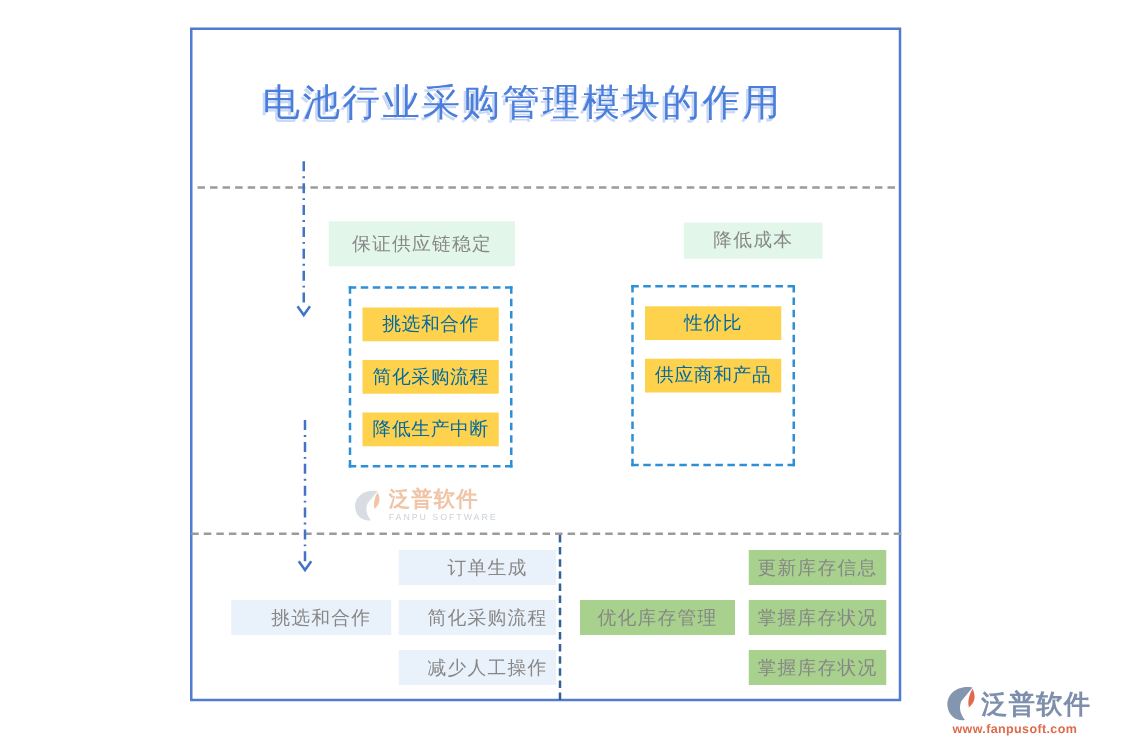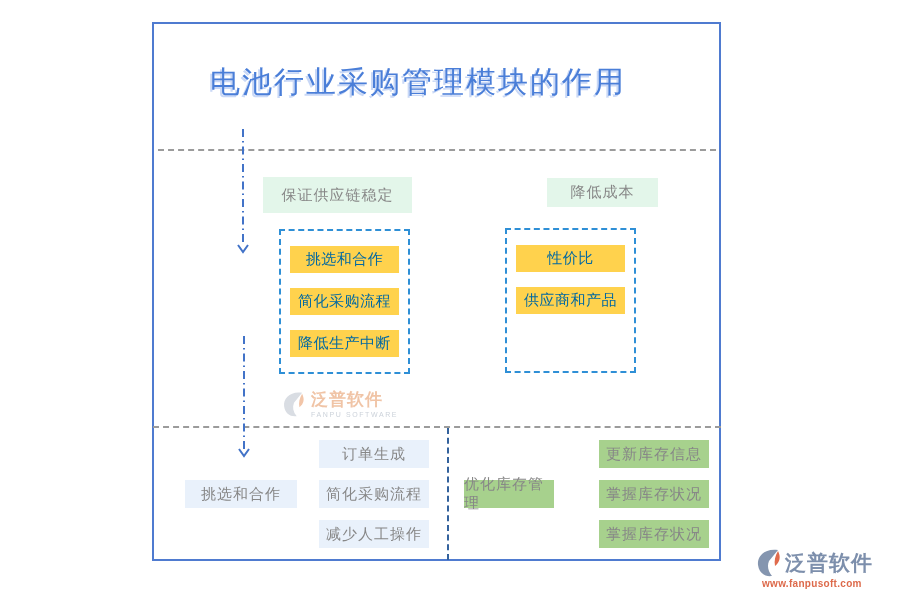--- a/index.html
+++ b/index.html
@@ -20,27 +20,27 @@
   .vdash{position:absolute;left:447px;top:428px;height:132px;width:0;
          border-left:2px dashed var(--divider_navy,#33619c);}
 
   .overlay{position:absolute;left:0;top:0;pointer-events:none;}
   .arrow-line{stroke:var(--arrow,#4273c8);stroke-width:2;fill:none;stroke-dasharray:8 4 1.5 4;}
   .arrow-head{stroke:var(--arrow,#4273c8);stroke-width:2;fill:none;}
 
   .label-box{position:absolute;display:flex;align-items:center;justify-content:center;
              font-size:15px;letter-spacing:1px;color:var(--box_text,#878787);}
   .mint{background:var(--label_mint,#e3f6ea);}
-  .lblue{background:var(--item_light_blue,#e9f1fb);}
+  .lblue{background:var(--item_light_blue,#e9f1fb);padding-left:16px;}
   .green{background:var(--item_green,#a7d18d);}
 
   #label-supply{left:263px;top:177px;width:149px;height:36px;}
   #label-cost{left:515px;top:178px;width:111px;height:29px;margin-left:32px;}
   #label-efficiency{left:185px;top:480px;width:112px;height:28px;}
-  #label-inventory{left:464px;top:480px;width:90px;height:28px;}
+  #label-inventory{left:464px;top:480px;width:124px;height:28px;}
 
   .dashed-box{position:absolute;width:131px;height:145px;box-sizing:border-box;
               border:2px dashed var(--dashed_container_border,#2e8fd6);
               display:flex;flex-direction:column;align-items:center;
               padding-top:15px;gap:15px;}
   #dashed-box-left{left:279px;top:229px;}
   #dashed-box-right{left:505px;top:228px;}
   .yellow-item{width:109px;height:27px;background:var(--item_yellow,#ffd24d);
                display:flex;align-items:center;justify-content:center;
                font-size:15px;letter-spacing:0.5px;color:#0369a1;}

